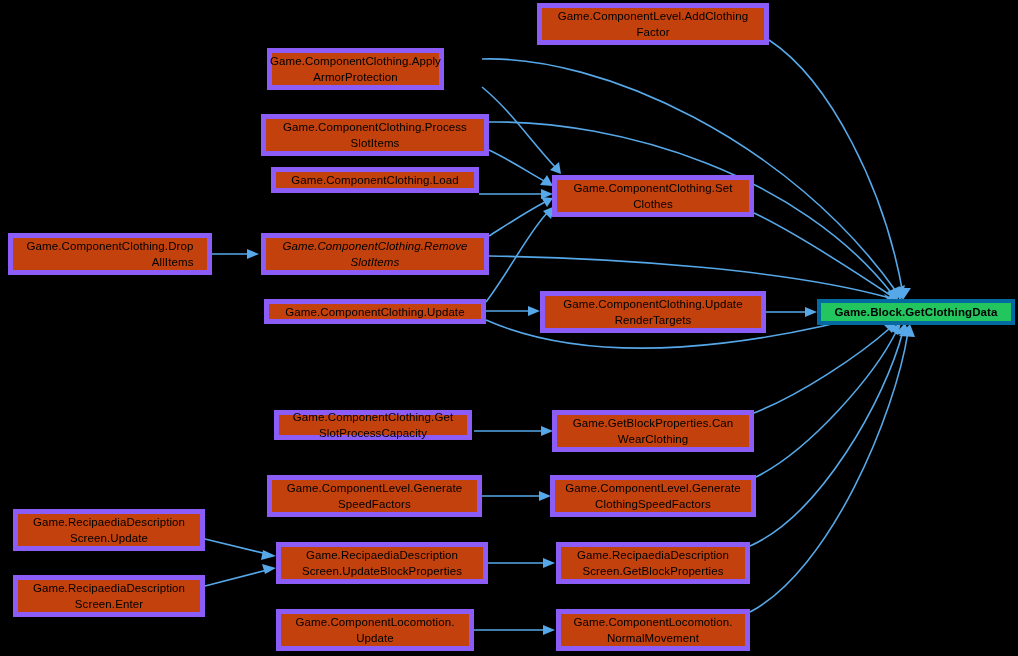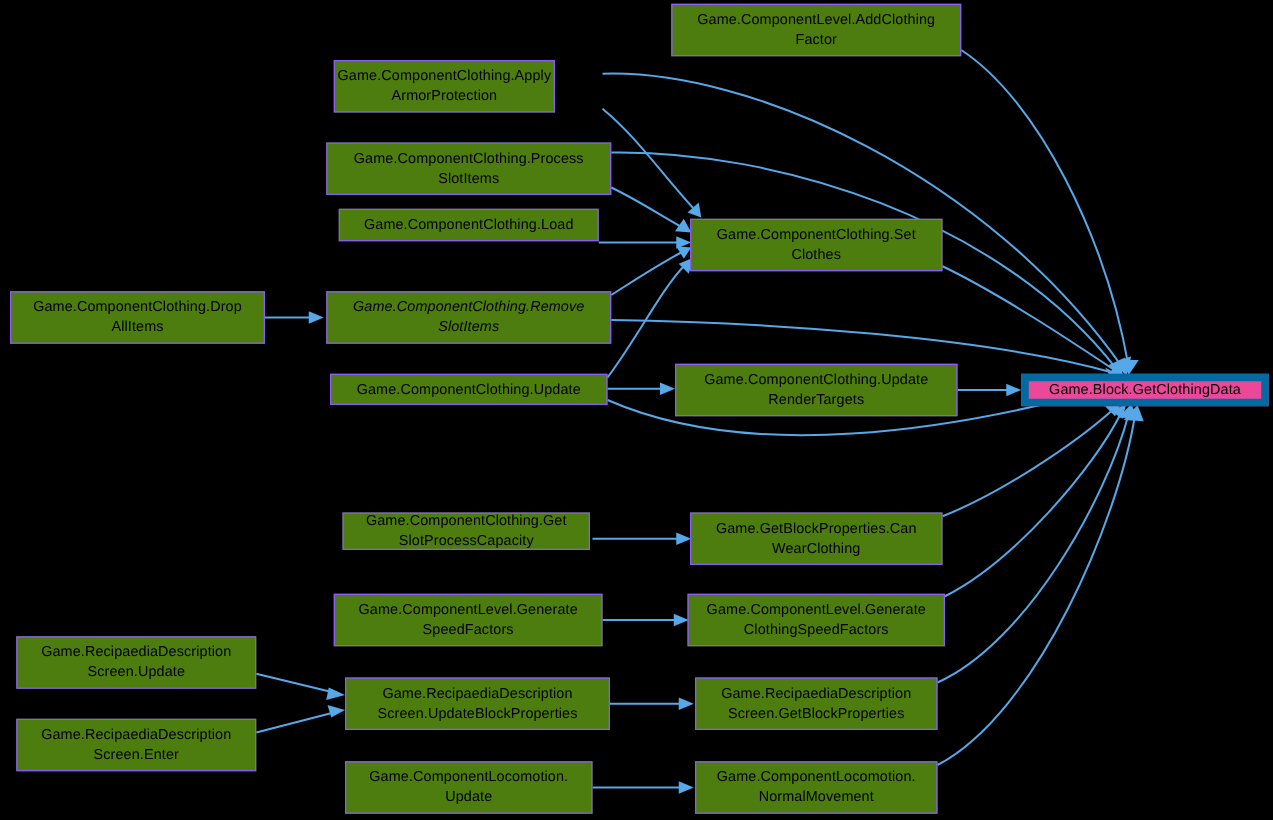--- a/index.html
+++ b/index.html
@@ -18,36 +18,37 @@
   #edges {
     position: absolute;
     left: 0;
     top: 0;
     width: 1018px;
     height: 656px;
   }
   .gnode {
     position: absolute;
     box-sizing: border-box;
-    border: 1px solid #8b5cf6;
-    background: #4d7c0f;
+    border: 5px solid #8b5cf6;
+    background: #c2410c;
     color: #000000;
     display: flex;
     align-items: center;
     justify-content: center;
     text-align: center;
     font-size: 11.5px;
     line-height: 16px;
     letter-spacing: 0.1px;
     padding: 0 4px;
     white-space: pre-line;
   }
   .gnode.highlight {
-    background: #ec4899;
-    border: 6px solid #0369a1;
+    background: #22c55e;
+    border: 4px solid #0369a1;
+    font-weight: bold;
   }
   .edge-path {
     fill: none;
     stroke: #56a8e8;
     stroke-width: 1.6px;
   }
   .edge-head {
     fill: #56a8e8;
     stroke: none;
   }
@@ -155,21 +156,21 @@
       </g>
     </svg>
   <div id="nodes">
       <div class="gnode" style="left: 537px; top: 3px; width: 232px; height: 42px;">Game.ComponentLevel.AddClothing
 Factor</div>
       <div class="gnode" style="left: 267px; top: 48px; width: 177px; height: 42px;">Game.ComponentClothing.Apply
 ArmorProtection</div>
       <div class="gnode" style="left: 261px; top: 114px; width: 228px; height: 42px;">Game.ComponentClothing.Process
 SlotItems</div>
       <div class="gnode" style="left: 271px; top: 167px; width: 208px; height: 26px;">Game.ComponentClothing.Load</div>
-      <div class="gnode" style="left: 8px; top: 233px; width: 204px; height: 42px;">Game.ComponentClothing.Drop
+      <div class="gnode" style="left: 8px; top: 233px; width: 204px; height: 42px; text-align: right;">Game.ComponentClothing.Drop
 AllItems</div>
       <div class="gnode" style="left: 261px; top: 233px; width: 228px; height: 42px; font-style: italic;">Game.ComponentClothing.Remove
 SlotItems</div>
       <div class="gnode" style="left: 264px; top: 299px; width: 222px; height: 25px;">Game.ComponentClothing.Update</div>
       <div class="gnode" style="left: 552px; top: 175px; width: 202px; height: 42px;">Game.ComponentClothing.Set
 Clothes</div>
       <div class="gnode" style="left: 540px; top: 291px; width: 226px; height: 42px;">Game.ComponentClothing.Update
 RenderTargets</div>
       <div class="gnode highlight" style="left: 817px; top: 299px; width: 198px; height: 26px;">Game.Block.GetClothingData</div>
       <div class="gnode" style="left: 274px; top: 410px; width: 198px; height: 30px;">Game.ComponentClothing.Get

